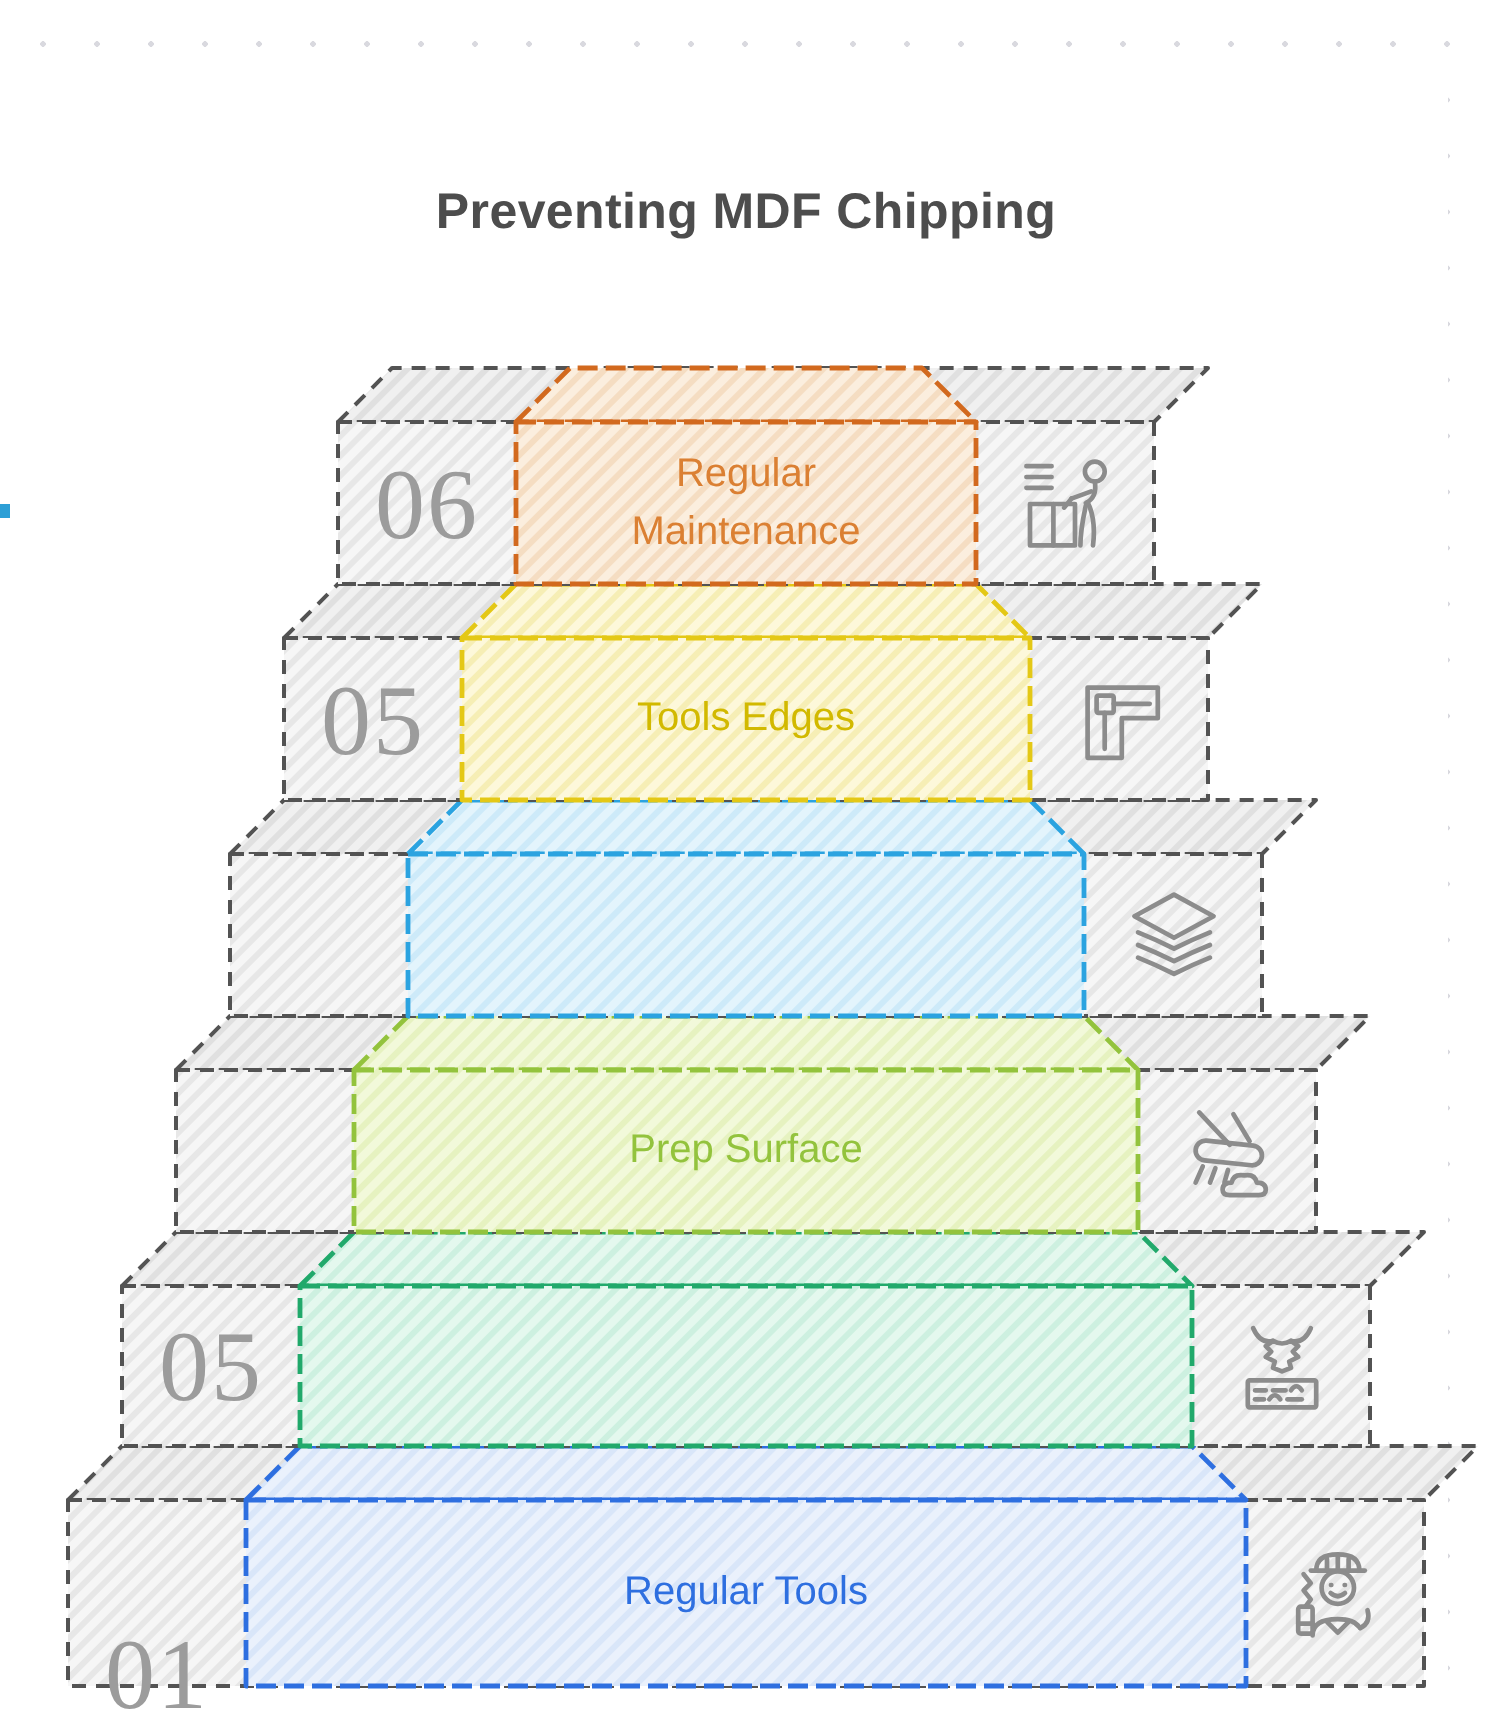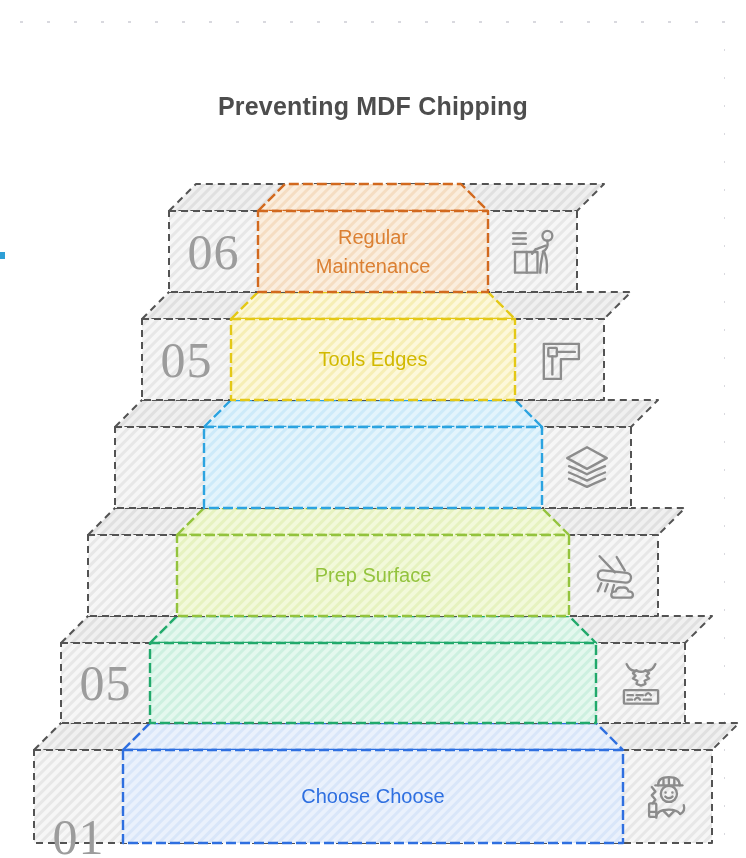--- a/index.html
+++ b/index.html
@@ -119,21 +119,21 @@
       <polygon class="pnl" fill="url(#pat-s6)" points="258,211 285,184 461,184 488,211" stroke="#d2691e"></polygon>
       <polygon class="pnl" fill="url(#pat-s6)" points="258,211 488,211 488,292 258,292" stroke="#d2691e"></polygon>
     </g>
   </svg>
 
   <div class="num" style="left:34px;top:790px;width:89px;height:93px">01</div>
   <div class="num" style="left:61px;top:643px;width:89px;height:80px">05</div>
   <div class="num" style="left:142px;top:319px;width:89px;height:81px">05</div>
   <div class="num" style="left:169px;top:211px;width:89px;height:81px">06</div>
 
-  <div class="lbl lc1" style="left:123px;top:750px;width:500px;height:93px">Choose Choose</div>
+  <div class="lbl lc1" style="left:123px;top:750px;width:500px;height:93px">Regular Tools</div>
   <div class="lbl lc3" style="left:177px;top:535px;width:392px;height:81px">Prep Surface</div>
   <div class="lbl lc5" style="left:231px;top:319px;width:284px;height:81px">Tools Edges</div>
   <div class="lbl lc6" style="left:258px;top:211px;width:230px;height:81px">Regular Maintenance</div>
 
   <div class="ico" style="left:623px;top:750px;width:89px;height:93px">
     <svg class="ig" viewBox="0 0 60 60">
       <path d="M19 17q0-9 12-9t12 9"></path>
         <path d="M16 17h30"></path>
         <path d="M25 10.5v6.5M31 8.5v8.5M37 10.5v6.5"></path>
       <circle cx="31" cy="26.5" r="9"></circle>

